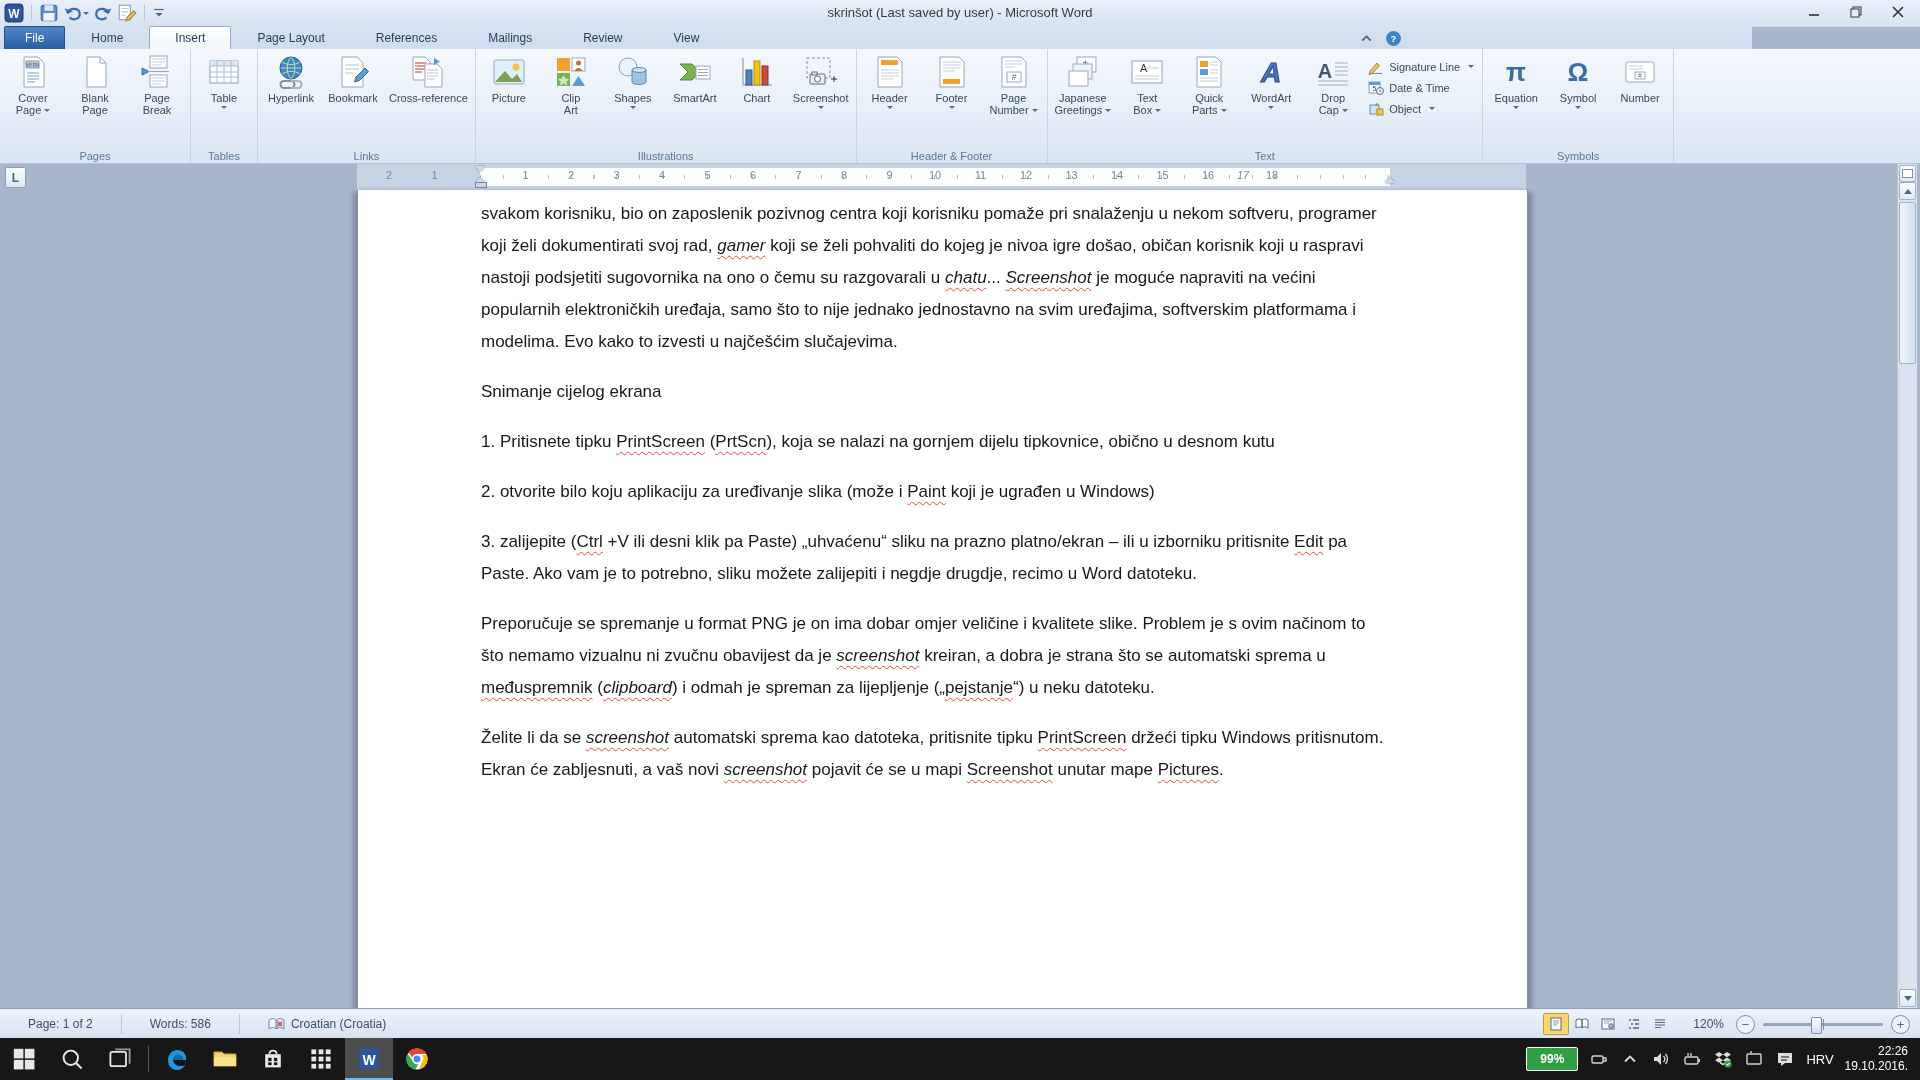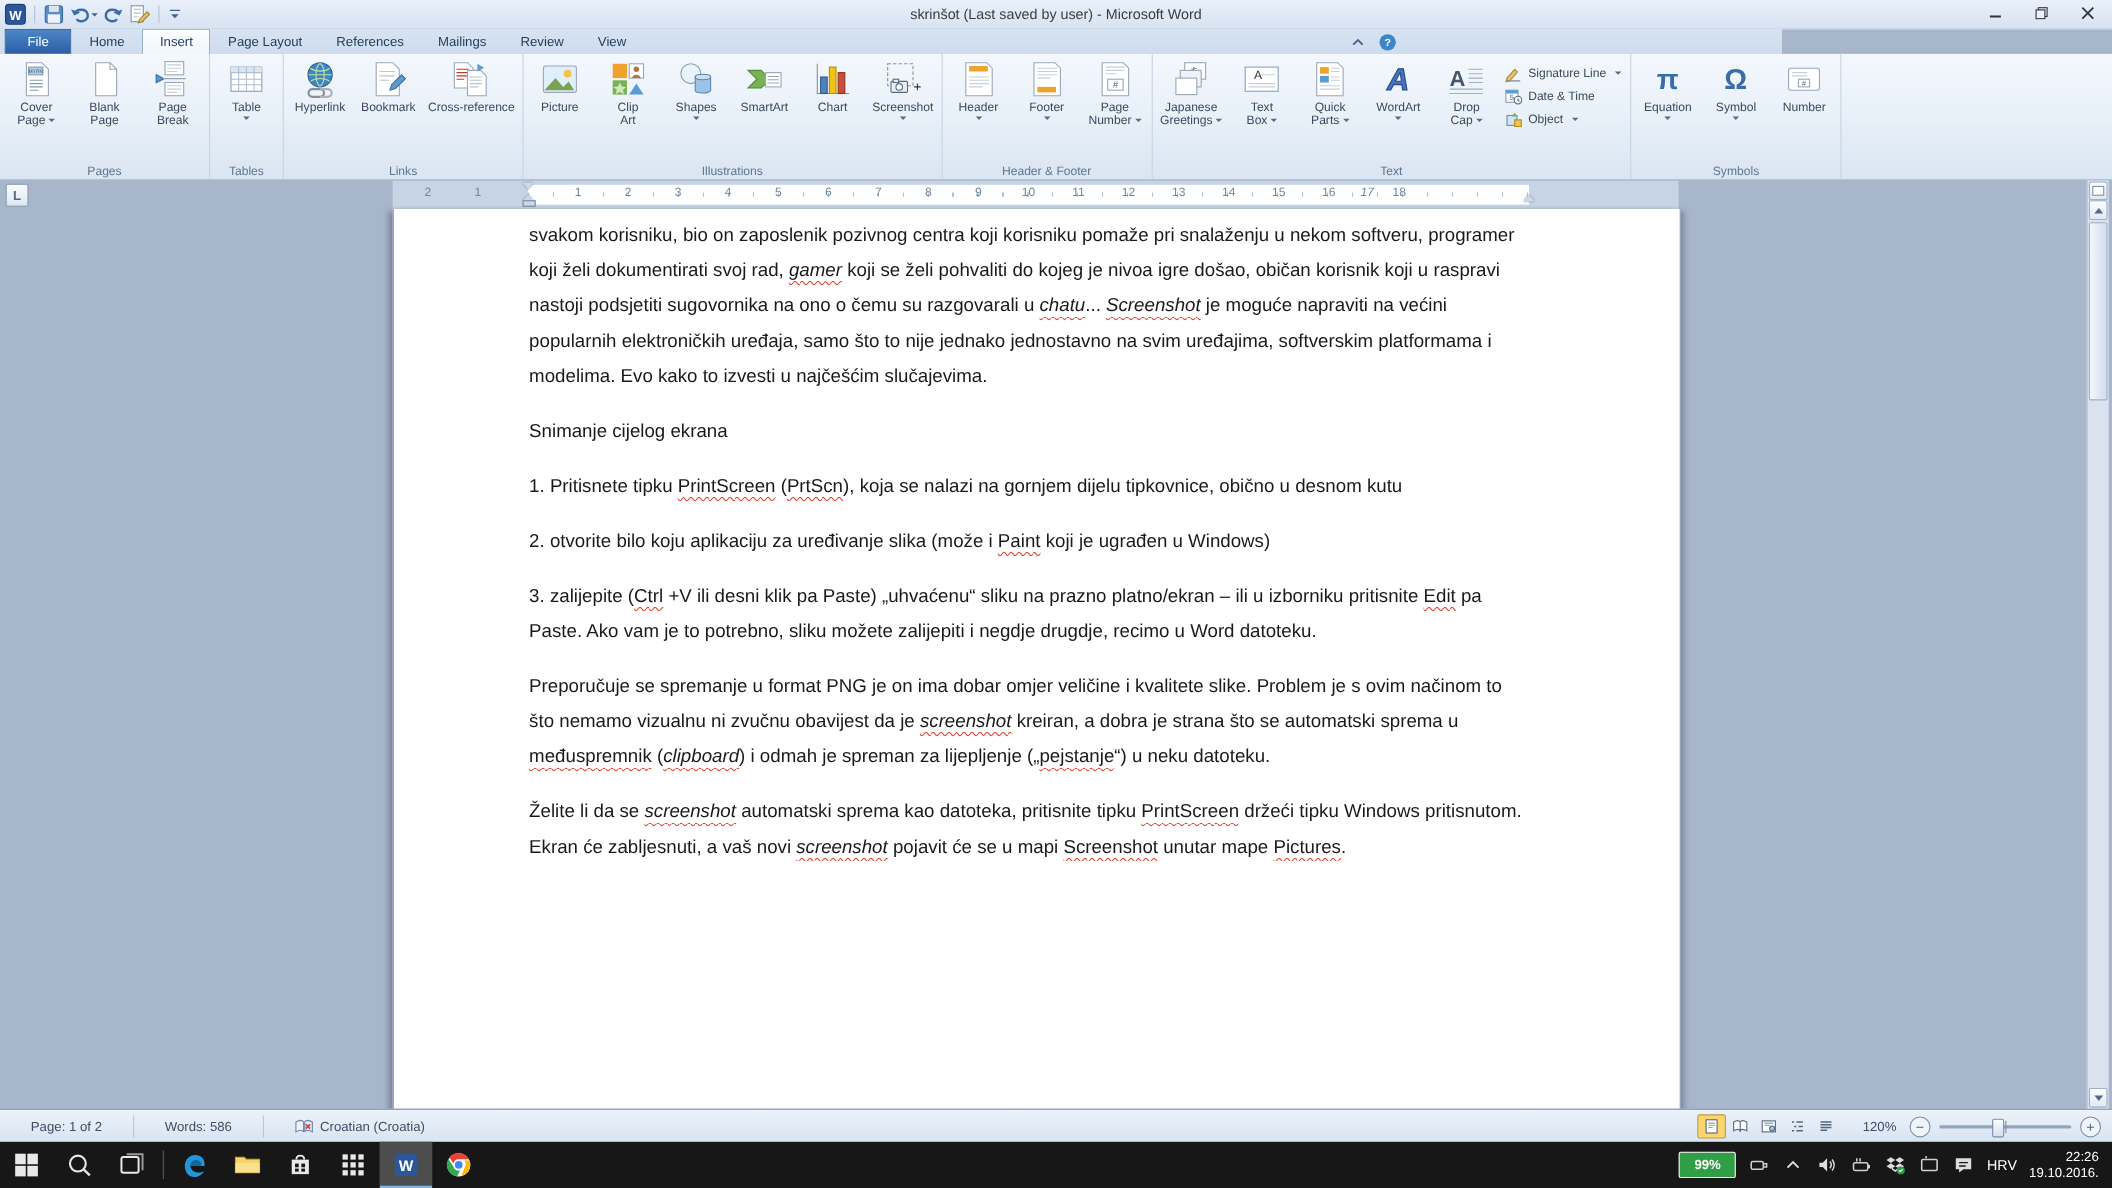--- a/index.html
+++ b/index.html
@@ -14,23 +14,23 @@
   #qat{position:absolute;left:4px;top:2px;display:flex;align-items:center;gap:4px;height:22px;}
   #qat .icn{width:20px;height:20px;display:inline-flex;align-items:center;justify-content:center;}
   #qat .sep{width:1px;height:16px;background:#b6c4d6;margin:0 3px;}
   .qcaret{width:0;height:0;border:3px solid transparent;border-top-color:#44658c;margin-top:3px;}
   #title-text{position:absolute;left:0;right:0;top:5px;text-align:center;
     font-size:13px;color:#3b3b3b;}
   #winbtns{position:absolute;right:8px;top:3px;display:flex;gap:14px;}
   #winbtns .wb{width:28px;height:18px;display:flex;align-items:center;justify-content:center;color:#333;}
 
   
-  #tabrow{left:0;top:26px;width:1620px;height:23px;background:linear-gradient(#d7e3f2,#cfdcee);}
+  #tabrow{left:0;top:26px;width:1752px;height:23px;background:linear-gradient(#d7e3f2,#cfdcee);}
   #tabs{position:absolute;left:4px;bottom:0;display:flex;align-items:flex-end;}
-  .tab{height:22px;line-height:22px;padding:0 15px;font-size:12px;color:#1f3b5d;
+  .tab{height:22px;line-height:22px;padding:0 25px;font-size:12px;color:#1f3b5d;
        border-radius:2px 2px 0 0;margin-right:1px;}
   .tab.file{background:linear-gradient(#4d87c8,#2a5da4);color:#fff;border:1px solid #234e88;
        border-bottom:none;padding:0 20px;}
   .tab.active{background:linear-gradient(#fdfeff,#f0f6fc);border:1px solid #98aec7;border-bottom:none;}
   #tabrow-right{position:absolute;right:350px;bottom:2px;display:flex;gap:10px;}
   #tabrow-right .icn{width:17px;height:17px;}
 
   
   #ribbon{left:0;top:49px;width:1920px;height:114px;
     background:linear-gradient(#f4f8fd,#e8f0f8 50%,#d9e5f2);

